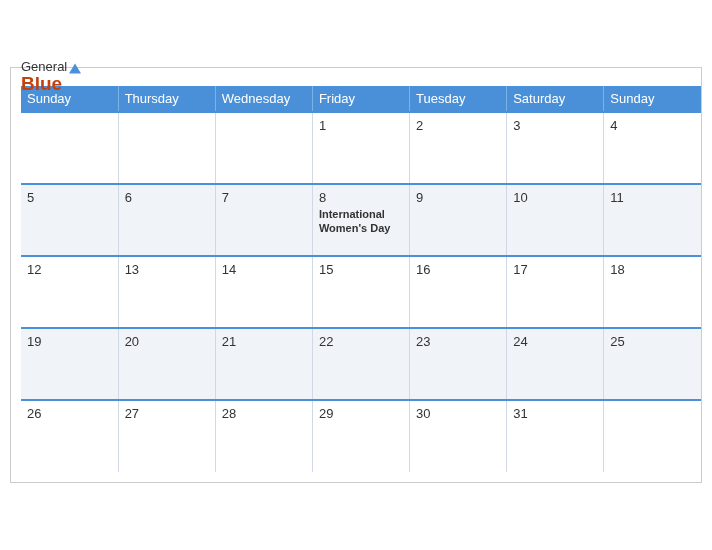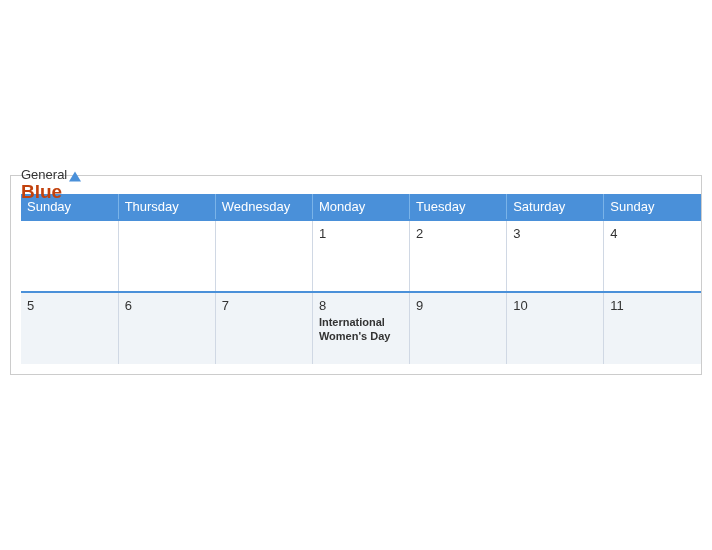--- a/index.html
+++ b/index.html
@@ -138,21 +138,21 @@
     <h1 class="calendar-title"></h1>
     <span class="country-label"></span>
   </div>
 
   <table class="calendar-table">
     <thead>
       <tr>
       <th>Sunday</th>
           <th>Thursday</th>
           <th>Wednesday</th>
-          <th>Monday</th>
+          <th>Friday</th>
           <th>Tuesday</th>
           <th>Saturday</th>
           <th>Sunday</th>
         </tr>
     </thead>
     <tbody id="calendar-body">
     <tr>
           <td class="empty-cell"></td>
           <td class="empty-cell"></td>
           <td class="empty-cell"></td>
@@ -185,16 +185,83 @@
           </td>
           <td>
             <span class="day-number">9</span>
           </td>
           <td>
             <span class="day-number">10</span>
           </td>
           <td>
             <span class="day-number">11</span>
           </td>
+        </tr>
+        <tr>
+          <td>
+            <span class="day-number">12</span>
+          </td>
+          <td>
+            <span class="day-number">13</span>
+          </td>
+          <td>
+            <span class="day-number">14</span>
+          </td>
+          <td>
+            <span class="day-number">15</span>
+          </td>
+          <td>
+            <span class="day-number">16</span>
+          </td>
+          <td>
+            <span class="day-number">17</span>
+          </td>
+          <td>
+            <span class="day-number">18</span>
+          </td>
+        </tr>
+        <tr>
+          <td>
+            <span class="day-number">19</span>
+          </td>
+          <td>
+            <span class="day-number">20</span>
+          </td>
+          <td>
+            <span class="day-number">21</span>
+          </td>
+          <td>
+            <span class="day-number">22</span>
+          </td>
+          <td>
+            <span class="day-number">23</span>
+          </td>
+          <td>
+            <span class="day-number">24</span>
+          </td>
+          <td>
+            <span class="day-number">25</span>
+          </td>
+        </tr>
+        <tr>
+          <td>
+            <span class="day-number">26</span>
+          </td>
+          <td>
+            <span class="day-number">27</span>
+          </td>
+          <td>
+            <span class="day-number">28</span>
+          </td>
+          <td>
+            <span class="day-number">29</span>
+          </td>
+          <td>
+            <span class="day-number">30</span>
+          </td>
+          <td>
+            <span class="day-number">31</span>
+          </td>
+          <td class="empty-cell"></td>
         </tr>
       </tbody>
   </table>
 </div>
 
 </body></html>

